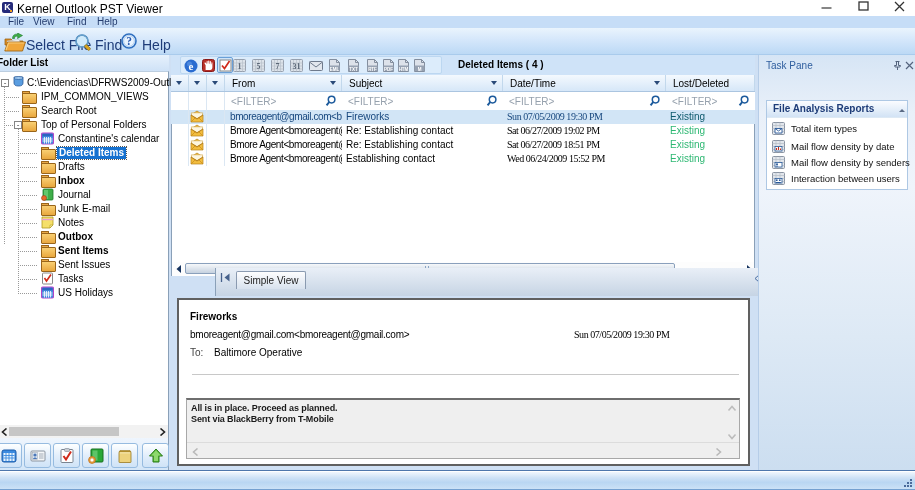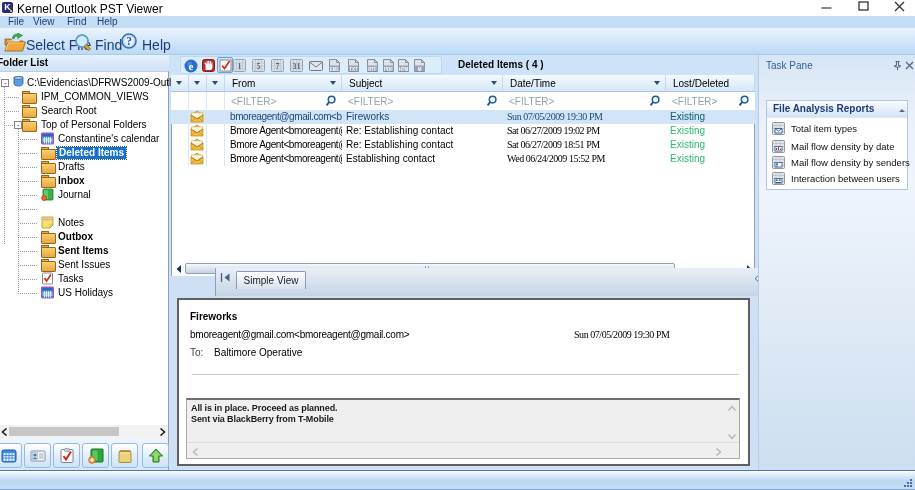--- a/index.html
+++ b/index.html
@@ -183,20 +183,24 @@
       <span class="fold" style="left:41px"></span>
       <span class="tlbl b" style="left:58px">Inbox</span>
     </div>
   <div class="trow" style="top:116px">
       <svg class="ticon" style="left:41px" width="13" height="13" viewBox="0 0 13 13">
         <rect x="2" y="1" width="10" height="11" rx="1" fill="#3fae49" stroke="#1d7a28" stroke-width="0.8"></rect>
         <rect x="3" y="2" width="4" height="9" fill="#62c86c"></rect>
         <circle cx="3" cy="10" r="2.5" fill="#e86a2a" stroke="#a03a10" stroke-width="0.6"></circle>
       </svg>
       <span class="tlbl" style="left:58px">Journal</span>
+    </div>
+  <div class="trow" style="top:130px">
+      <span class="fold" style="left:41px"></span>
+      <span class="tlbl" style="left:58px">Junk E-mail</span>
     </div>
   <div class="trow" style="top:144px">
       <svg class="ticon" style="left:41px" width="13" height="13" viewBox="0 0 13 13">
         <path d="M1 1 h11 v8 l-3 3 h-8 Z" fill="#f5e06a" stroke="#b09a20" stroke-width="0.8"></path>
         <path d="M12 9 l-3 0 0 3 Z" fill="#fdf2b0" stroke="#b09a20" stroke-width="0.6"></path>
         <path d="M1 3.5 h11" stroke="#e89ad0" stroke-width="1.4"></path>
       </svg>
       <span class="tlbl" style="left:58px">Notes</span>
     </div>
   <div class="trow" style="top:158px">

